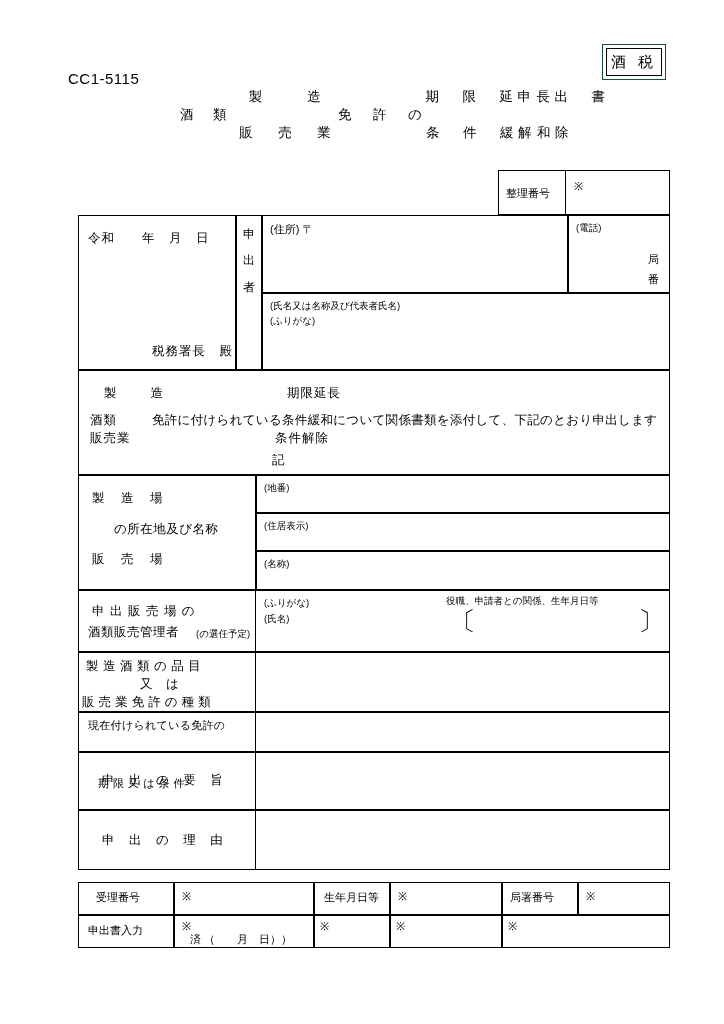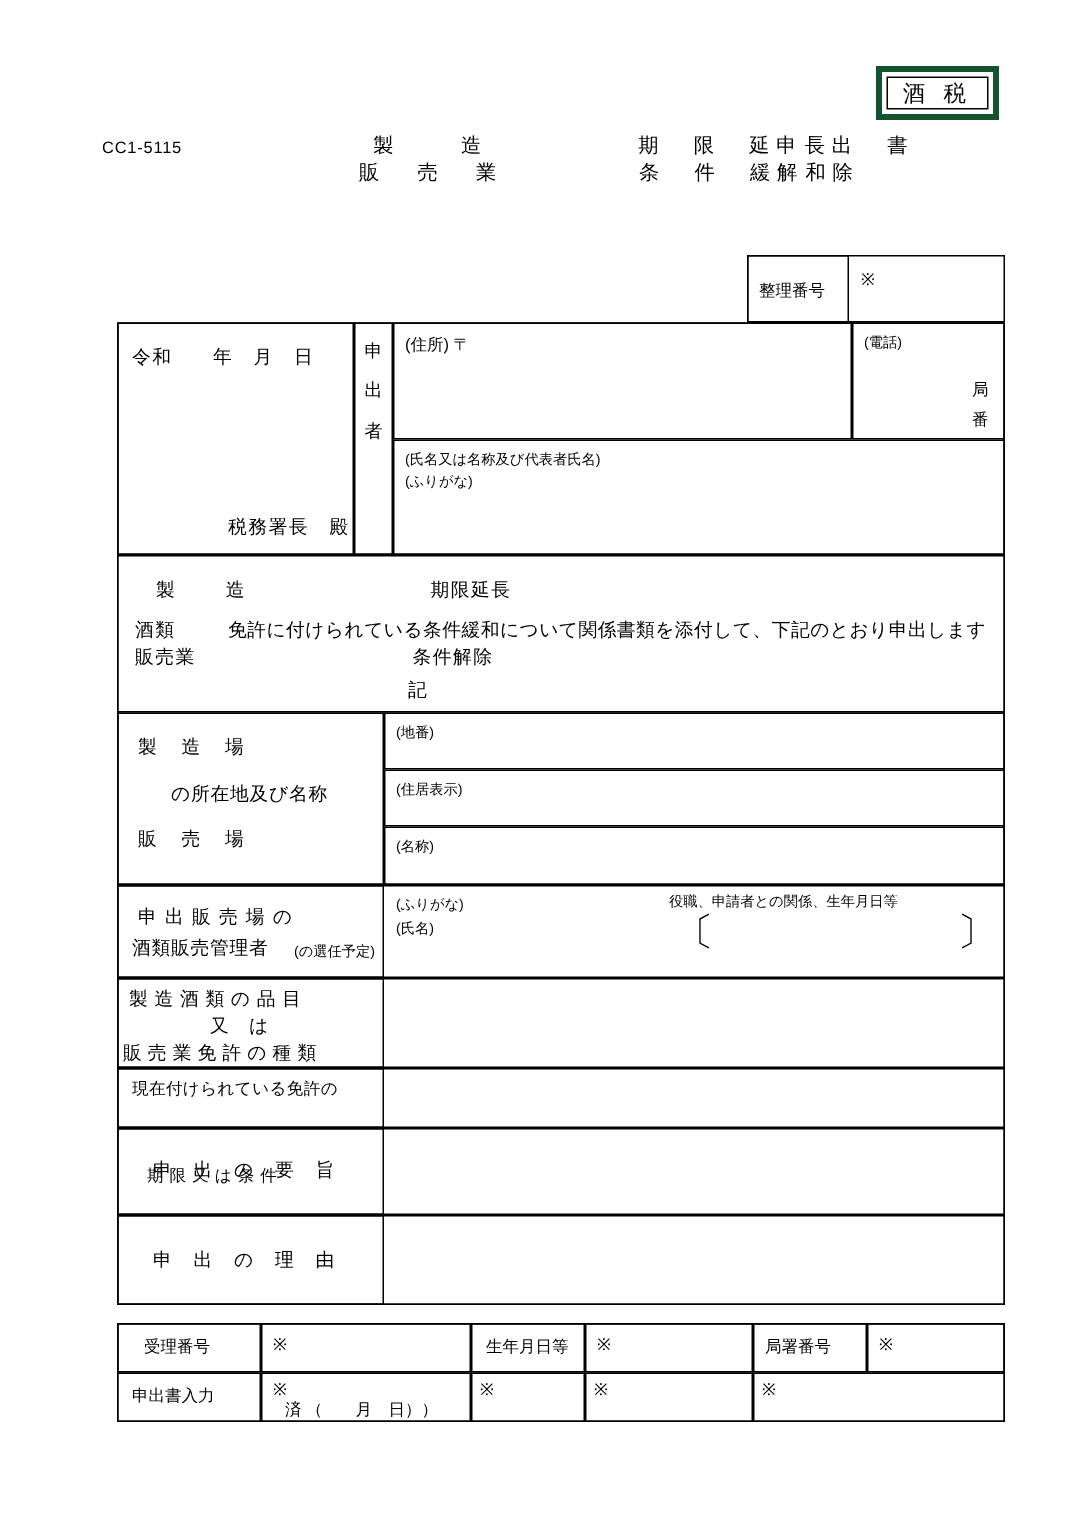--- a/index.html
+++ b/index.html
@@ -19,31 +19,30 @@
     position: relative;
     width: 724px;
     height: 1024px;
   }
 
   
   .form-code {
     position: absolute;
     left: 68px;
     top: 70px;
-    font-size: 11px;
+    font-size: 15px;
     letter-spacing: 0.5px;
-    margin-top: 23px;
   }
   .tax-stamp {
     position: absolute;
     right: 58px;
     top: 44px;
-    width: 82px;
+    width: 64px;
     height: 36px;
-    border: 4px solid #14532d;
+    border: 1px solid #14532d;
     box-sizing: border-box;
   }
   .tax-stamp .inner {
     position: absolute;
     left: 3px;
     top: 3px;
     right: 3px;
     bottom: 3px;
     border: 1px solid #000;
     box-sizing: border-box;
@@ -165,20 +164,27 @@
 
   <div class="title-area">
     <div class="title-row">
       <div class="t-left">&nbsp;</div>
       <div class="t-stack1">製　　造</div>
       <div class="t-mid">&nbsp;</div>
       <div class="t-stack2">期　限　延　長</div>
       <div class="t-right">申　出　書</div>
     </div>
     <div class="title-row">
+      <div class="t-left">酒　類</div>
+      <div class="t-stack1">&nbsp;</div>
+      <div class="t-mid">免　許　の</div>
+      <div class="t-stack2">&nbsp;</div>
+      <div class="t-right">&nbsp;</div>
+    </div>
+    <div class="title-row">
       <div class="t-left">&nbsp;</div>
       <div class="t-stack1">販　売　業</div>
       <div class="t-mid">&nbsp;</div>
       <div class="t-stack2">条　件　緩　和</div>
       <div class="t-right">解　除</div>
     </div>
   </div>
 
   <div class="bx" style="left:498px; top:170px; width:172px; height:45px;"></div>
   <div class="bx" style="left:498px; top:170px; width:68px; height:45px;"></div>

